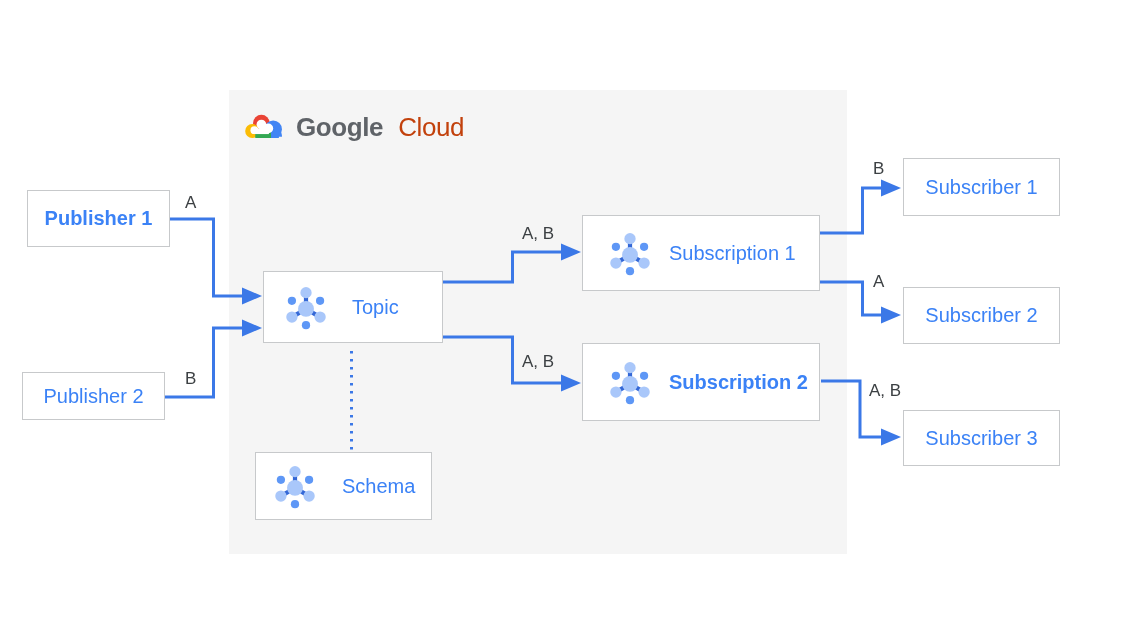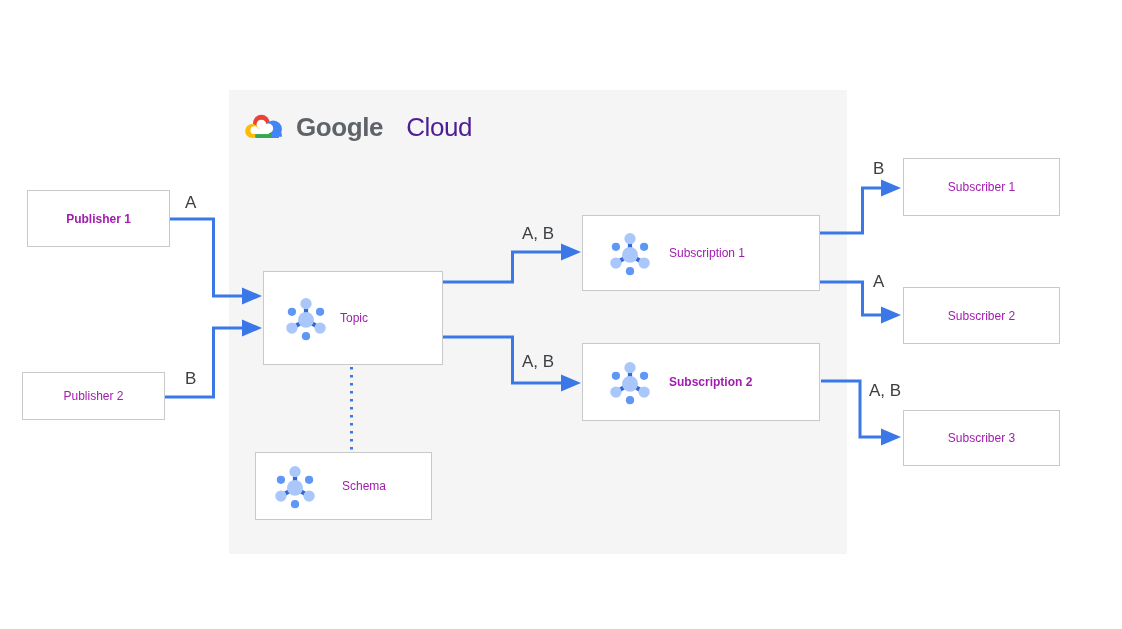--- a/index.html
+++ b/index.html
@@ -19,54 +19,54 @@
   }
   #logo {
     position: absolute;
     left: 242px; top: 110px;
     display: flex;
     align-items: center;
     gap: 10px;
   }
   .wordmark { font-size: 26px; color: #5F6368; letter-spacing: -0.4px; white-space: nowrap; }
   .wordmark .g-bold { font-weight: bold; }
-  .wordmark .g-light { font-weight: normal; margin-left: 23px; color: #4c1d95; text-align: center; }
+  .wordmark .g-light { font-weight: normal; margin-left: 15px; color: #c2410c; text-align: center; }
   #connectors {
     position: absolute;
     left: 0; top: 0;
     width: 1122px; height: 629px;
   }
   .node {
     position: absolute;
     background: #ffffff;
     border: 1px solid #C7C9CB;
     box-sizing: border-box;
-    color: #a21caf;
-    font-size: 12px;
+    color: #3b82f6;
+    font-size: 20px;
   }
   .node.plain {
     display: flex;
     align-items: center;
     justify-content: center;
   }
   .node.iconic {
     display: flex;
     align-items: center;
   }
   .node .ps-icon { flex: 0 0 auto; }
   .edge-label {
     position: absolute;
     font-size: 17px;
     color: #3C4043;
     white-space: nowrap;
   }
   
   #n-publisher1   { left: 27px;  top: 190px; width: 143px; height: 57px; font-weight: bold; }
   #n-publisher2   { left: 22px;  top: 372px; width: 143px; height: 48px; }
-  #n-topic        { left: 263px; top: 271px; width: 180px; height: 94px; padding-left: 19px; }
+  #n-topic        { left: 263px; top: 271px; width: 180px; height: 72px; padding-left: 19px; gap: 12px; }
   #n-topic .lbl   { margin-left: 11px; }
   #n-schema       { left: 255px; top: 452px; width: 177px; height: 68px; padding-left: 16px; }
   #n-schema .lbl  { margin-left: 24px; }
   #n-subscription1 { left: 582px; top: 215px; width: 238px; height: 76px; padding-left: 24px; }
   #n-subscription1 .lbl { margin-left: 16px; }
   #n-subscription2 { left: 582px; top: 343px; width: 238px; height: 78px; padding-left: 24px; font-weight: bold; }
   #n-subscription2 .lbl { margin-left: 16px; }
   #n-subscriber1  { left: 903px; top: 158px; width: 157px; height: 58px; }
   #n-subscriber2  { left: 903px; top: 287px; width: 157px; height: 57px; }
   #n-subscriber3  { left: 903px; top: 410px; width: 157px; height: 56px; }

